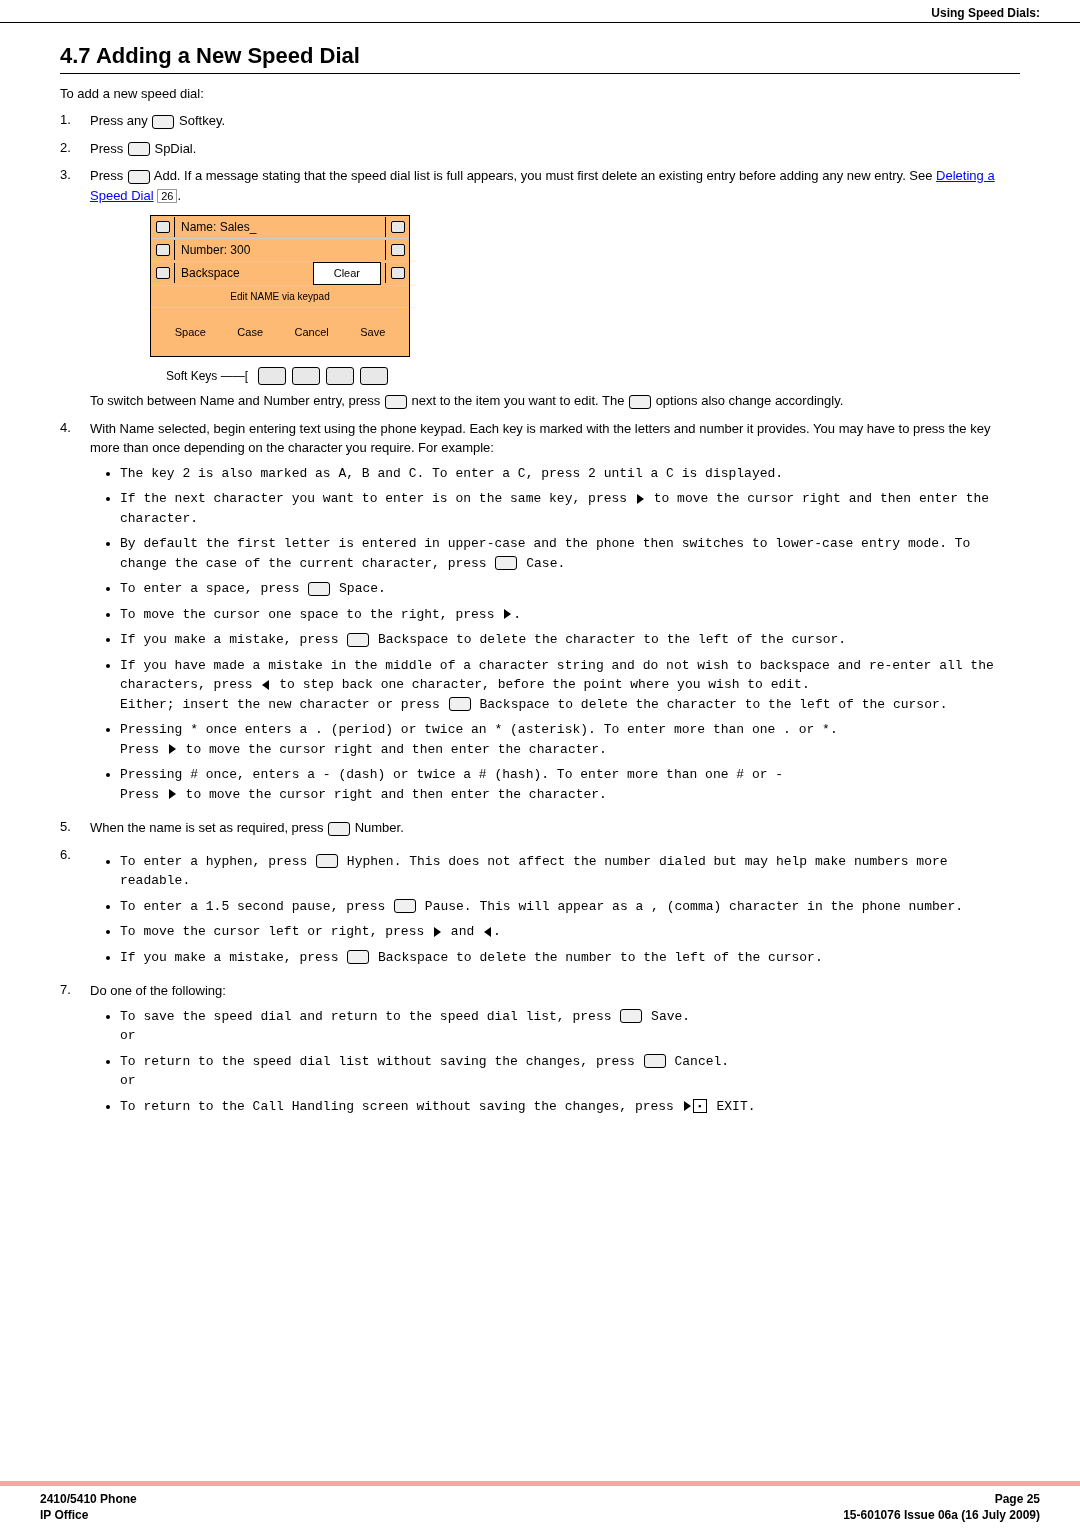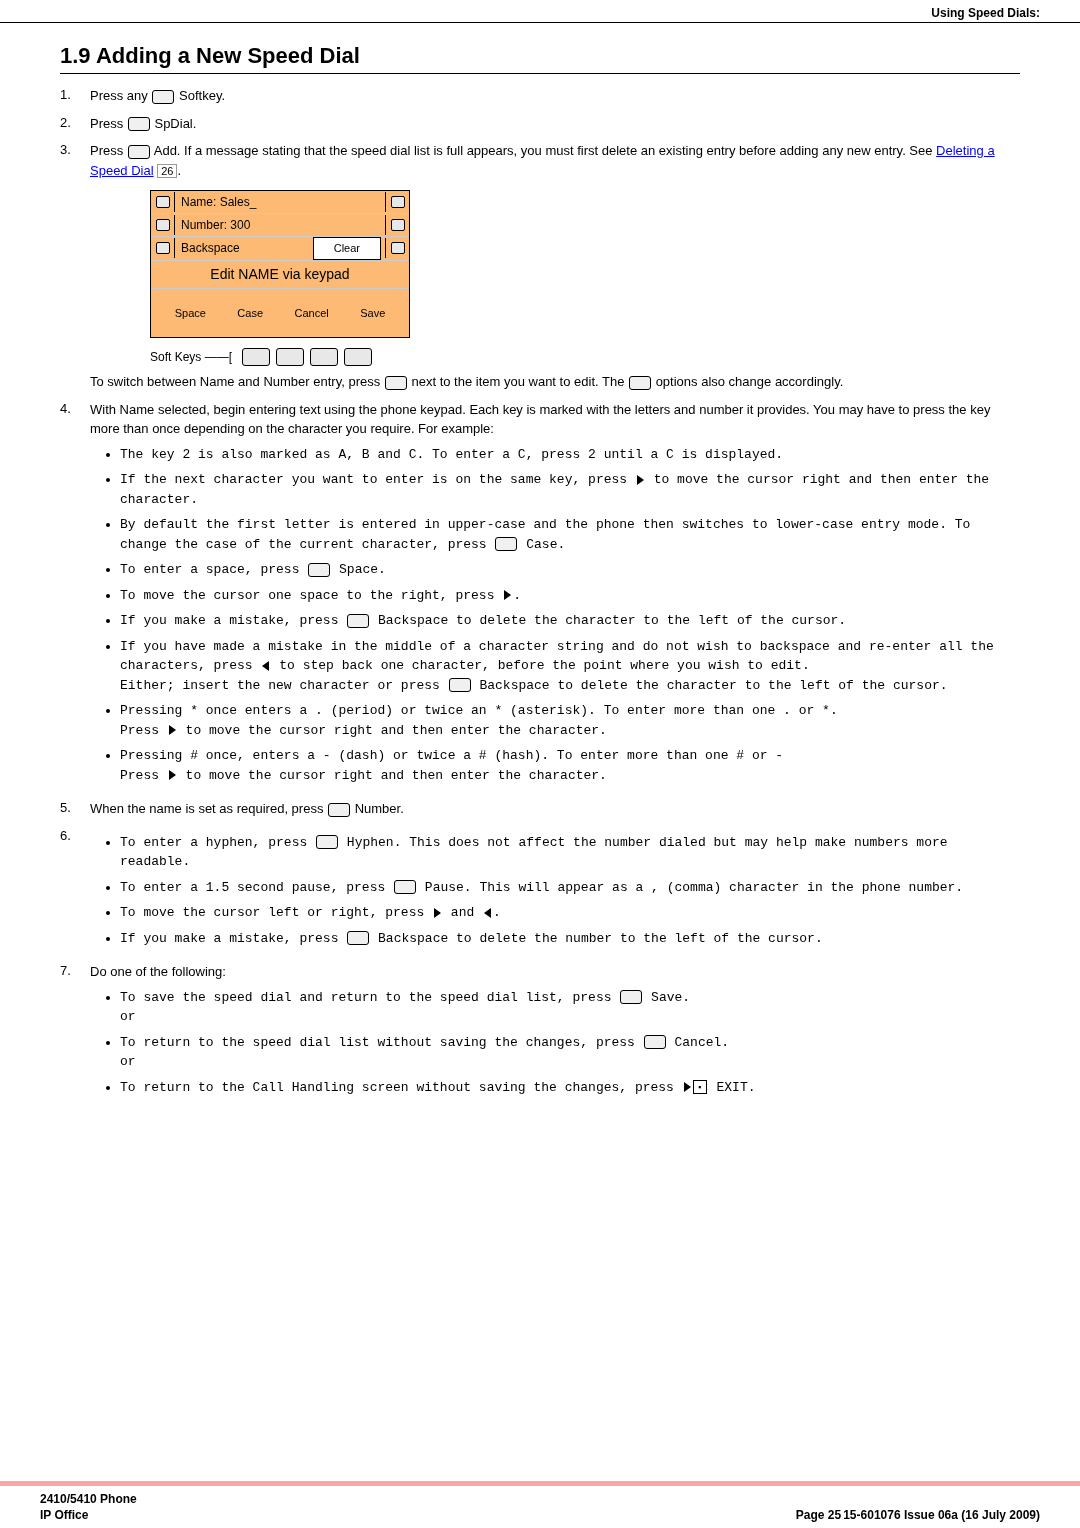--- a/index.html
+++ b/index.html
@@ -170,34 +170,34 @@
     .display-clear-btn {
       padding: 2px 20px;
       font-size: 11px;
       border: 1px solid #000;
       margin-right: 4px;
       background: #fff;
       cursor: pointer;
     }
     .display-row-noside {
       padding: 3px 8px;
-      font-size: 14px;
+      font-size: 10px;
       text-align: center;
       border-bottom: 1px solid #ccc;
     }
     .display-row-softkeys {
       display: flex;
       justify-content: space-around;
       padding: 16px 8px;
       font-size: 11px;
     }
     .soft-keys-row {
       display: flex;
       align-items: center;
-      margin: 4px 0 4px 60px;
+      margin: 4px 0 4px 76px;
       gap: 6px;
     }
     .soft-keys-label {
       font-size: 12px;
       margin-right: 4px;
     }
     .soft-key-btn {
       width: 28px;
       height: 18px;
       border: 1px solid #000;
@@ -227,35 +227,36 @@
       left: 0;
       right: 0;
       border-top: 5px solid #fca5a5;
       display: flex;
       justify-content: space-between;
       padding: 6px 40px;
       font-size: 12px;
       font-weight: bold;
     }
     .footer-left { display: flex; flex-direction: column; gap: 2px; }
-    .footer-right { display: flex; align-items: flex-end; gap: 2px; }
+    .footer-right { display: flex; flex-direction: column; align-items: flex-end; gap: 2px; }
   </style>
 </head>
 <body>
 
 <div class="page">
 
   <div class="header-bar">
     <span>Using Speed Dials:</span>
   </div>
 
   <div class="content">
 
-    <div class="section-title">1.9 Adding a New Speed Dial</div>
-
+    <div class="section-title">4.7 Adding a New Speed Dial</div>
+
+    <p class="intro-text">To add a new speed dial:</p>
 
     <ol class="steps-list">
 
       <li class="step-item">
         <span class="step-num">1.</span>
         <span class="step-content">
           Press any <span class="softkey-icon"></span> Softkey.
         </span>
       </li>
 

